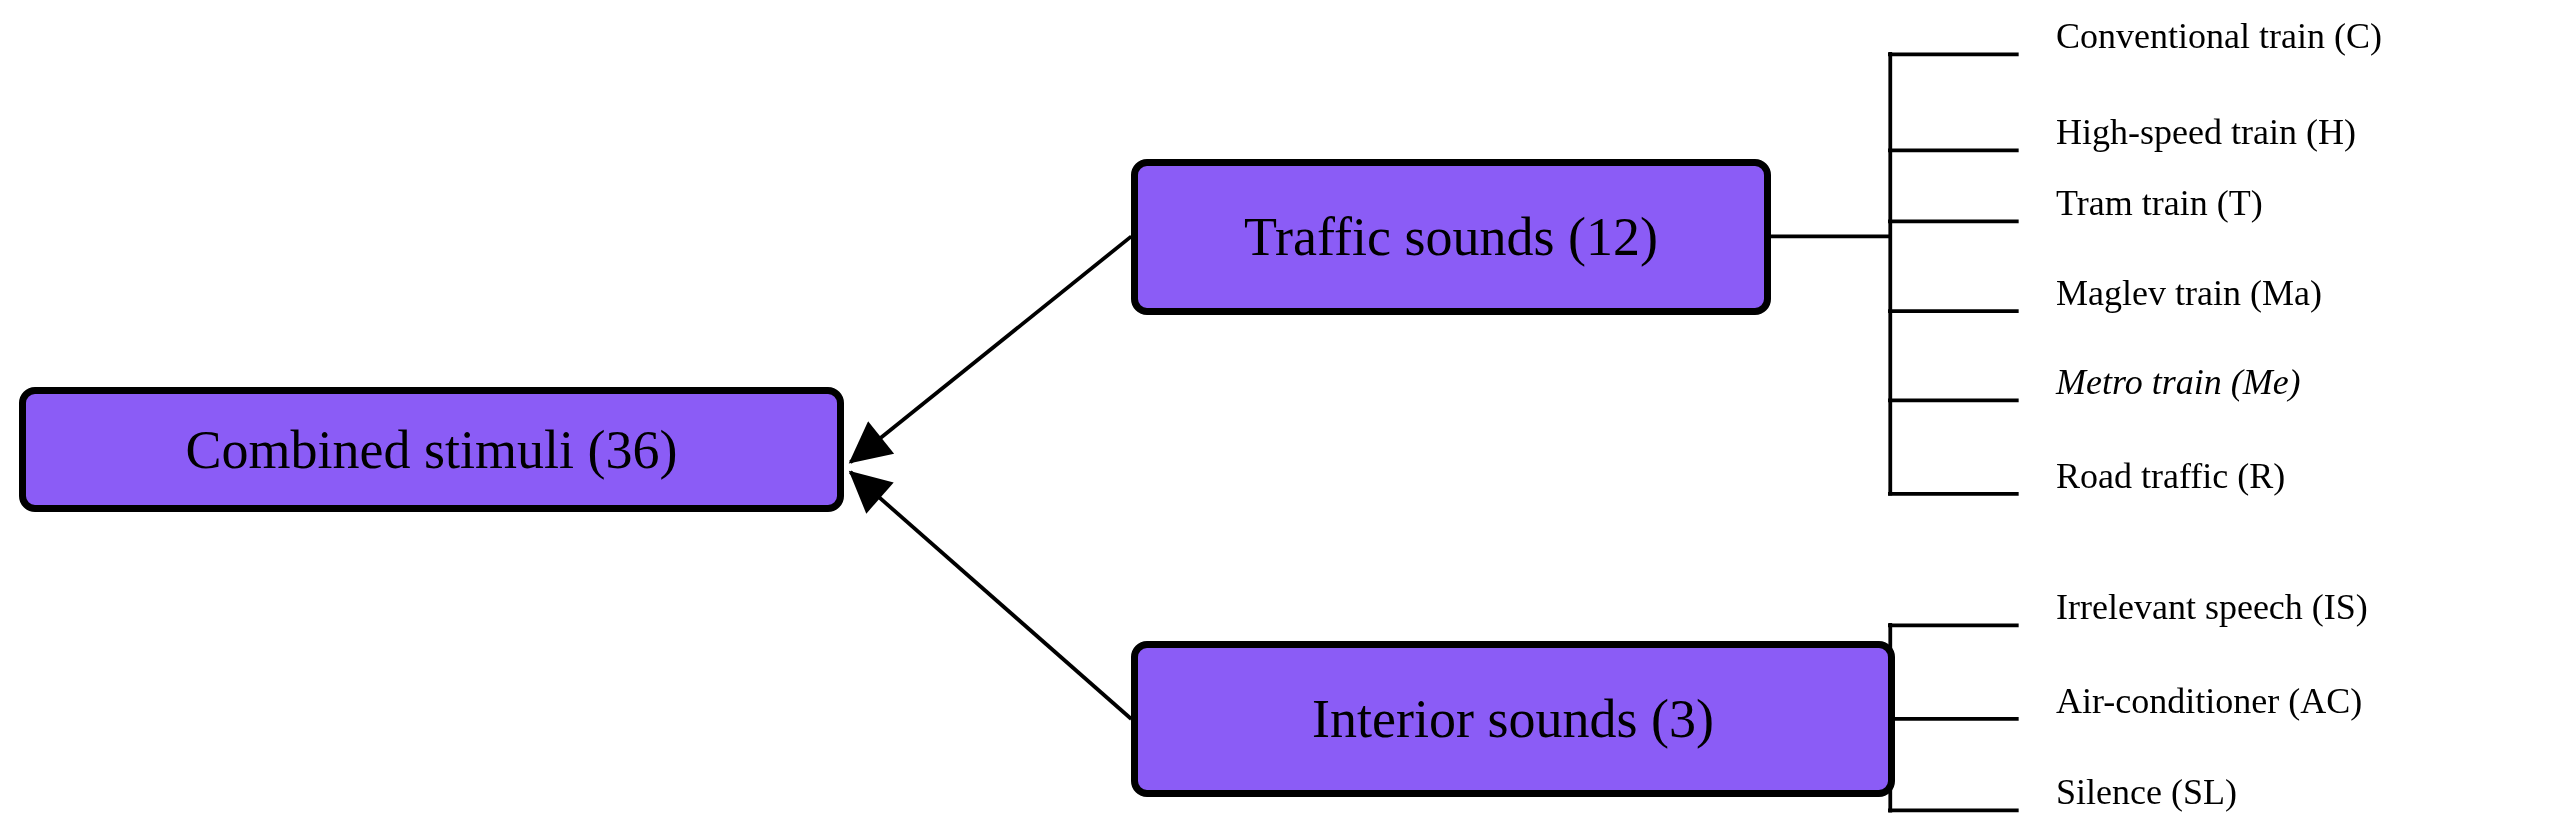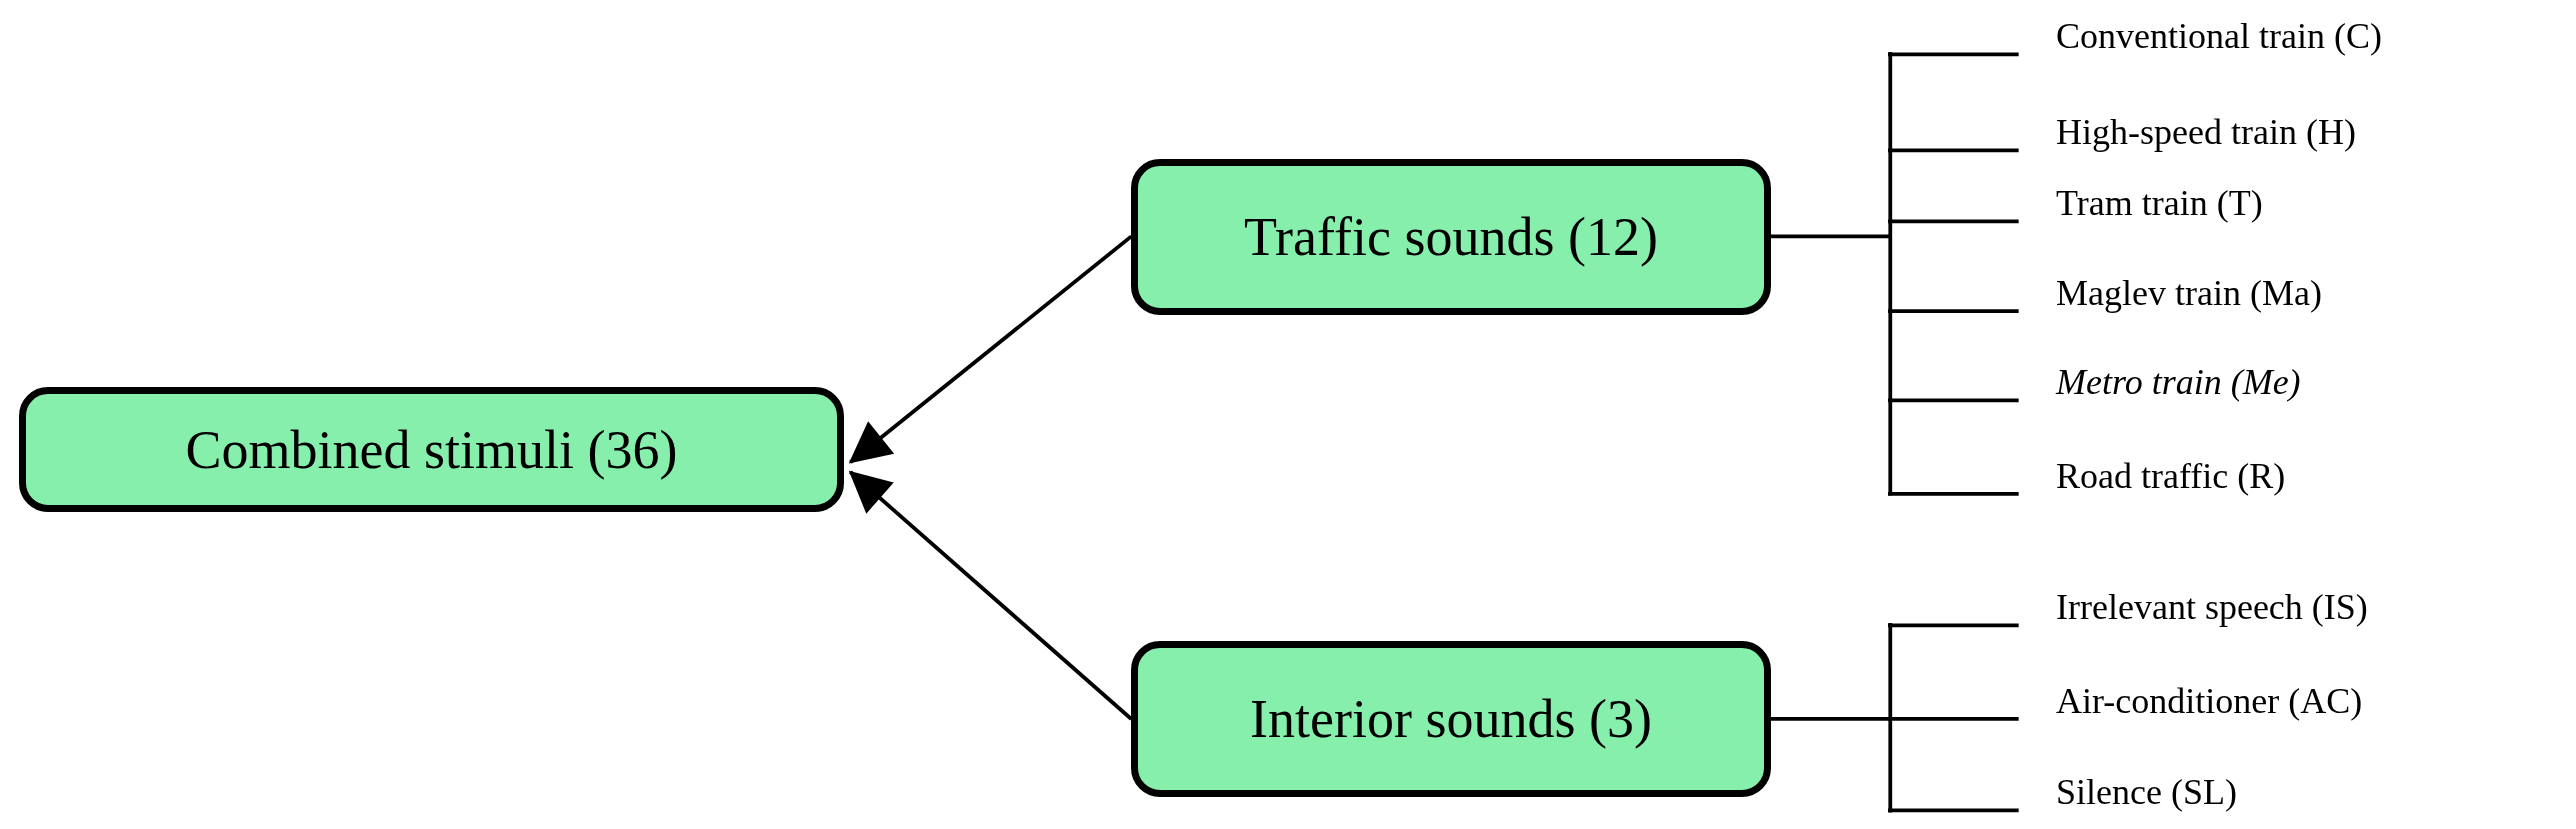--- a/index.html
+++ b/index.html
@@ -26,23 +26,23 @@
   .lines-svg line {
     stroke: #000000;
     stroke-width: 5;
   }
   .lines-svg line.arrow {
     stroke-width: 5;
   }
   .node {
     position: absolute;
     box-sizing: border-box;
-    background: #86efac;
+    background: #8b5cf6;
     border: 7.6px solid #000000;
-    border-radius: 29px;
+    border-radius: 16px;
     display: flex;
     align-items: center;
     justify-content: center;
     font-size: 54px;
     white-space: nowrap;
   }
   .node-root {
     left: 19px;
     top: 387px;
     width: 825px;
@@ -50,21 +50,21 @@
   }
   .node-traffic {
     left: 1131px;
     top: 159px;
     width: 640px;
     height: 156px;
   }
   .node-interior {
     left: 1131px;
     top: 641px;
-    width: 640px;
+    width: 764px;
     height: 156px;
   }
   .leaf {
     position: absolute;
     left: 2056px;
     font-size: 36px;
     line-height: 54px;
     white-space: nowrap;
   }
   .leaf-0 { top: 9px;   }

